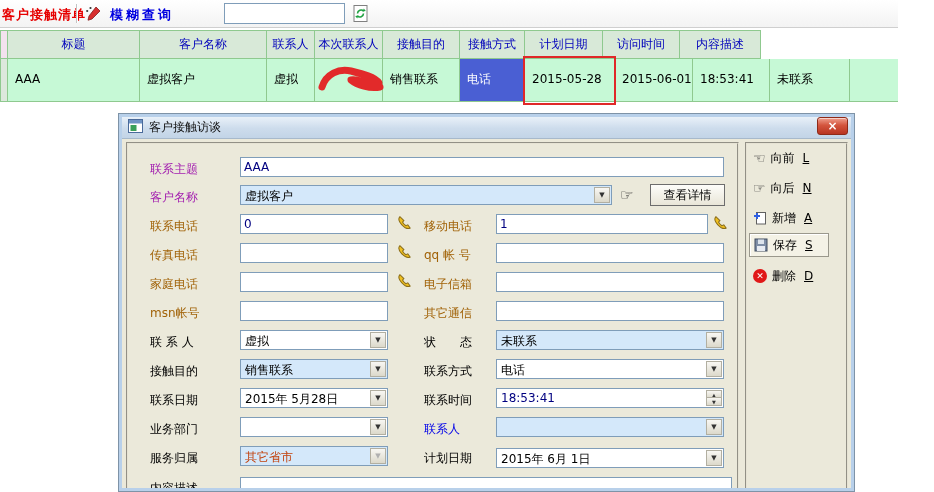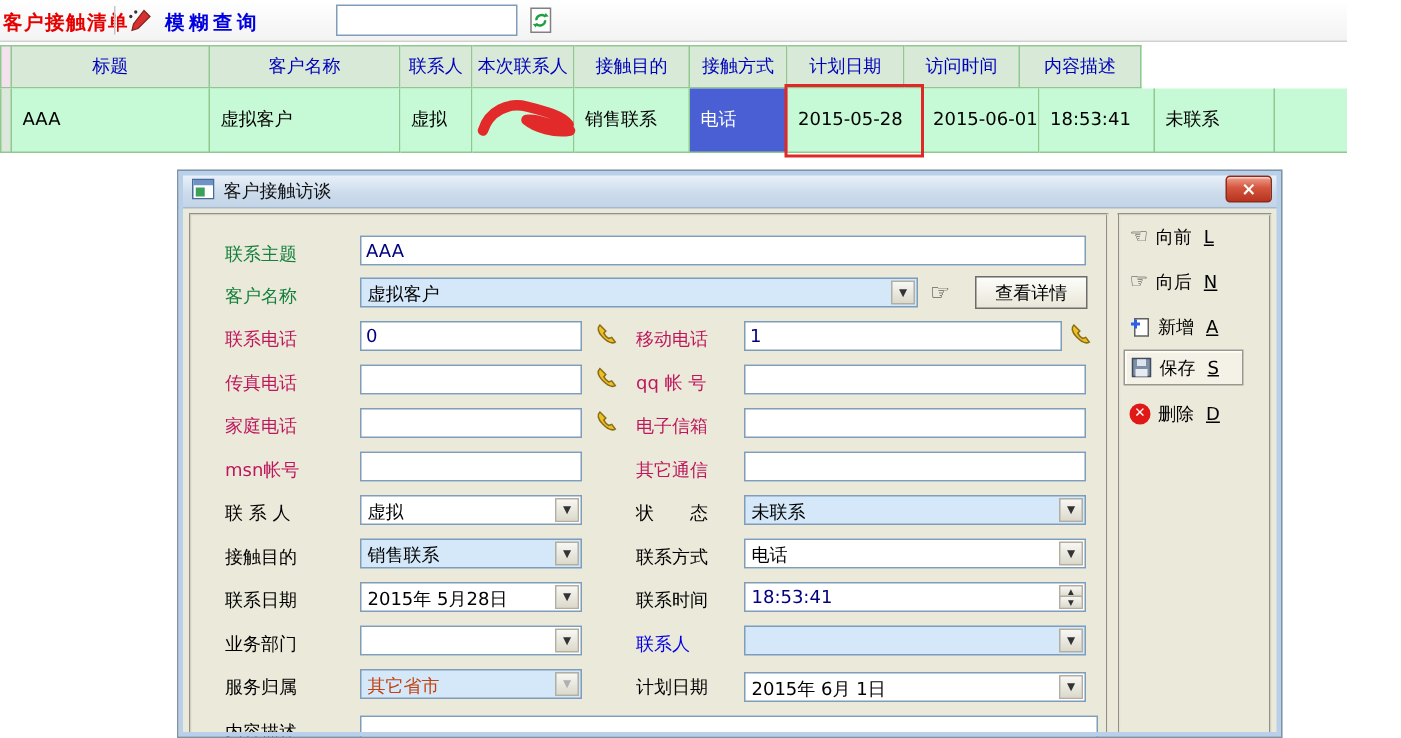--- a/index.html
+++ b/index.html
@@ -45,21 +45,21 @@
   .close-btn { position:absolute; right:6px; top:3px; width:31px; height:18px; border-radius:3px;
     background:linear-gradient(#f0a08e,#d4553e 45%,#b83420); border:1px solid #8e2a18;
     color:#fff; font-weight:bold; font-size:12px; text-align:center; line-height:16px; cursor:pointer;
     box-shadow:inset 0 1px 0 rgba(255,255,255,.55); z-index:45; }
   .form-panel { position:absolute; left:8px; top:29px; width:613px; height:349px;
     border:2px groove #e6e3d4; }
   .btn-panel { position:absolute; left:627px; top:29px; width:103px; height:349px;
     border:2px groove #e6e3d4; }
   
   .flabel { position:absolute; font-size:12px; white-space:pre; z-index:5; }
-  .lbl-navy { color:#15803d;text-align:center; } .lbl-teal { color:#be185d; } .lbl-black { color:#000; } .lbl-blue { color:#0000e8; }
+  .lbl-navy { color:#a21caf;text-align:center; } .lbl-teal { color:#a16207; } .lbl-black { color:#000; } .lbl-blue { color:#0000e8; }
   .tinput { position:absolute; height:20px; background:#fff; border:1px solid #7f9db9;
     font-size:12px; color:#000080; padding:0 3px; z-index:5; font-family:"DejaVu Sans",sans-serif; }
   .combo { position:absolute; height:20px; background:#fff; border:1px solid #7f9db9; z-index:5; }
   .combo .val { position:absolute; left:4px; top:2px; right:18px; font-size:12px; color:#000;
     white-space:nowrap; overflow:hidden; }
   .combo .arrow-btn { position:absolute; right:1px; top:1px; bottom:1px; width:16px; cursor:pointer;
     background:linear-gradient(#f8f7f3,#dcd9cb); border:1px solid #b2afa1;
     display:flex; align-items:center; justify-content:center; font-size:7px; color:#333; }
   .combo.blue { background:#d4e8fa; }
   .combo.disabled .val { color:#c2410c; }

